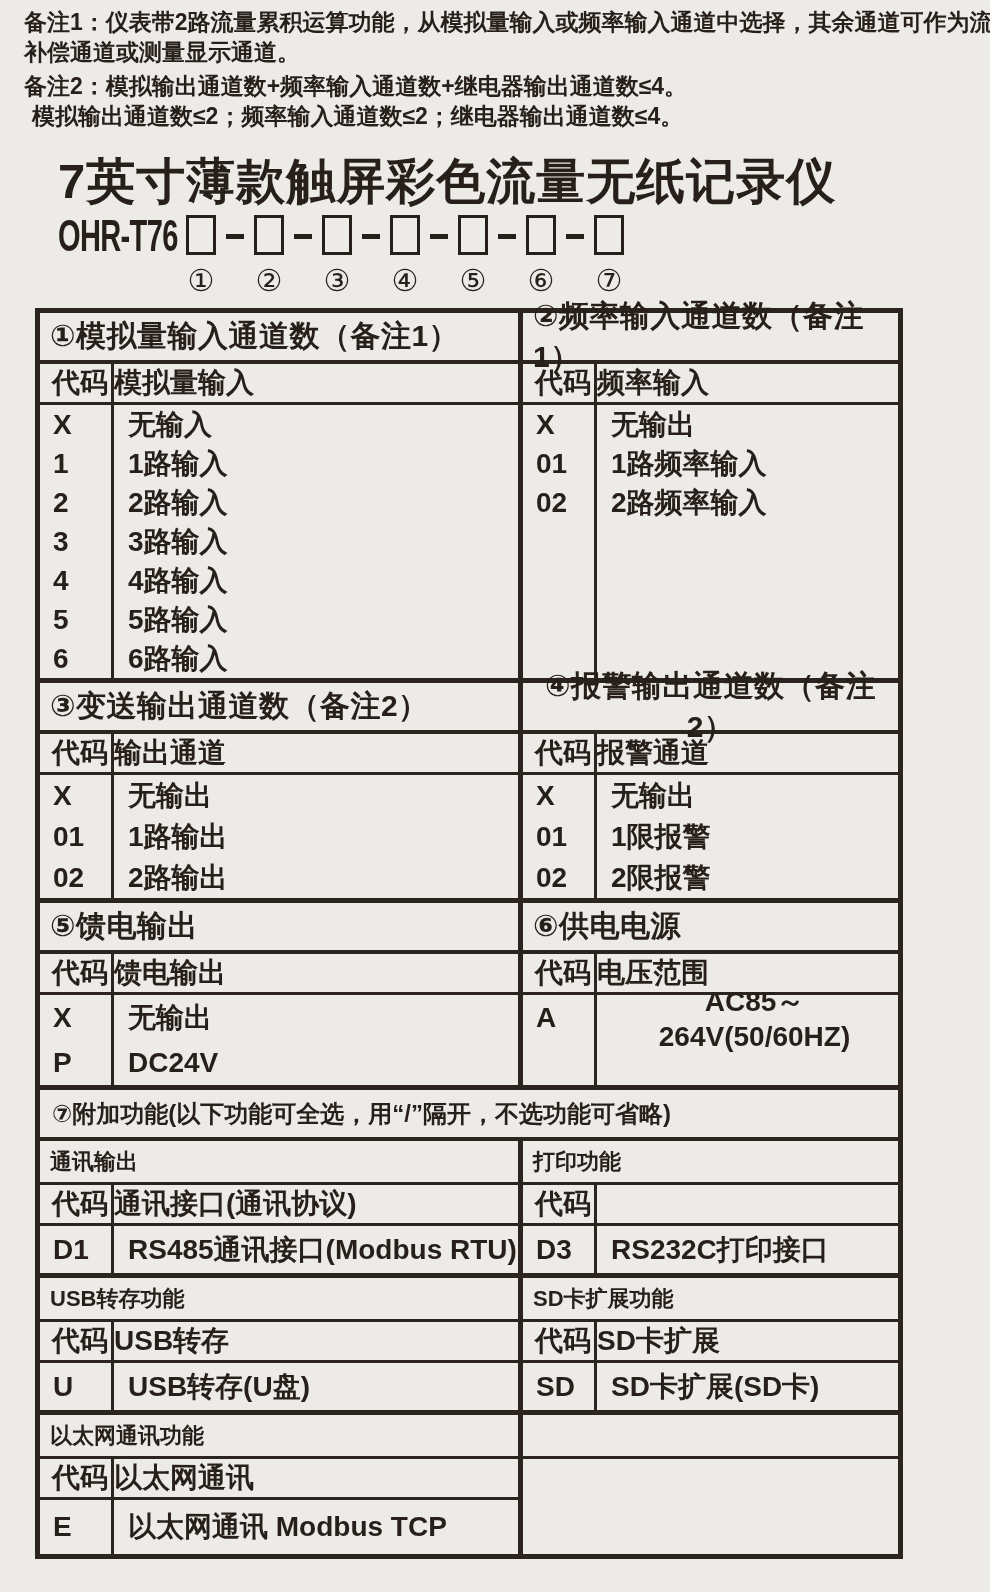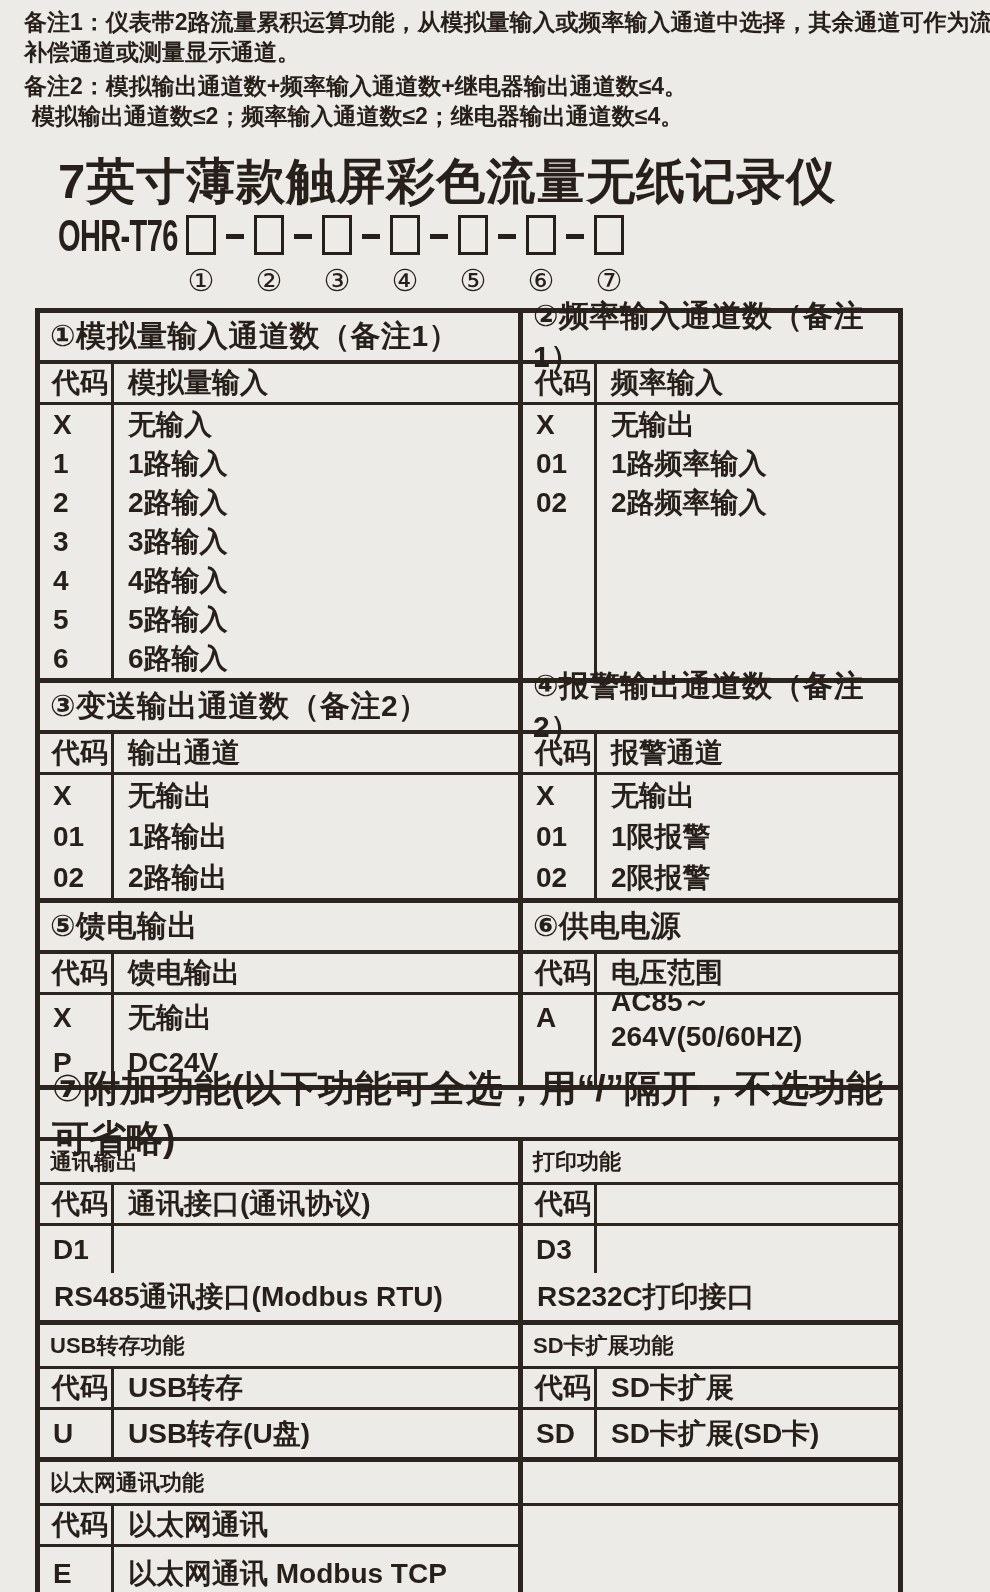--- a/index.html
+++ b/index.html
@@ -32,53 +32,53 @@
   .slot-box{width:30px;height:40px;border:3px solid var(--ink);background:var(--bg);}
   .slot-circle{margin-top:9px;font-size:30px;line-height:34px;font-weight:normal;}
   .model-dash{width:18px;height:5px;background:var(--ink);margin:19px 10px 0 10px;}
   
   .spec-table{
     width:868px;margin:10px 0 0 35px;
     border:5px solid var(--line);
     background:var(--bg);
   }
   .band{display:flex;}
-  .band + .band{border-top:5px solid var(--line);}
+  .band + .band{border-top:5px solid var(--line);text-align:center;}
   .band.band-4{border-top:none;}
   .half{display:flex;flex-direction:column;}
   .half.left{width:483px;border-right:5px solid var(--line);}
   .half.right{flex:1;}
   .sec-title{
     height:51px;border-bottom:4px solid var(--line);
     display:flex;align-items:center;padding:0 10px;
     font-size:30px;letter-spacing:.5px;
   }
   .full-title{
     height:51px;width:100%;border-bottom:4px solid var(--line);
-    display:flex;align-items:center;padding:12px 12px;font-size:37px;
+    display:flex;align-items:center;padding:12px 12px;font-size:24px;
   }
   .sub-label{
     height:44px;border-bottom:3px solid var(--line);
     display:flex;align-items:center;padding:0 10px;font-size:22px;
   }
   .hdr{display:flex;height:41px;border-bottom:3px solid var(--line);font-size:28px;}
   .hdr-code{width:74px;border-right:3px solid var(--line);display:flex;align-items:center;padding-left:12px;}
-  .hdr-desc{flex:1;display:flex;align-items:center;padding-left:14px;}
+  .hdr-desc{flex:1;display:flex;align-items:center;}
   .data{display:flex;flex:1;}
   .codes{width:74px;border-right:3px solid var(--line);display:flex;flex-direction:column;}
   .descs{flex:1;display:flex;flex-direction:column;}
   .data.empty{}
   .cell-line{display:flex;align-items:center;font-size:28px;}
   .code-line{padding-left:13px;}
   .desc-line{padding-left:14px;}
   
   .band-0 .data{height:273px;}  .band-0 .cell-line{height:39px;}
   .band-1 .data{height:124px;}  .band-1 .cell-line{height:41px;}
   .band-2 .data{height:90px;}   .band-2 .cell-line{height:45px;}
-  .band-4 .data{height:47px;flex-direction:column;}   .band-4 .cell-line{height:47px;}
+  .band-4 .data{height:47px;}   .band-4 .cell-line{height:47px;}
   .band-5 .data{height:47px;}   .band-5 .cell-line{height:47px;}
   .band-6 .data{height:54px;}   .band-6 .cell-line{height:54px;}
 </style>
 </head>
 <body>
 
 <div class="notes">
   <span class="note-line n0">备注1：仪表带2路流量累积运算功能，从模拟量输入或频率输入通道中选择，其余通道可作为流量</span>
   <span class="note-line n1">补偿通道或测量显示通道。</span>
   <span class="note-line n2">备注2：模拟输出通道数+频率输入通道数+继电器输出通道数≤4。</span>

